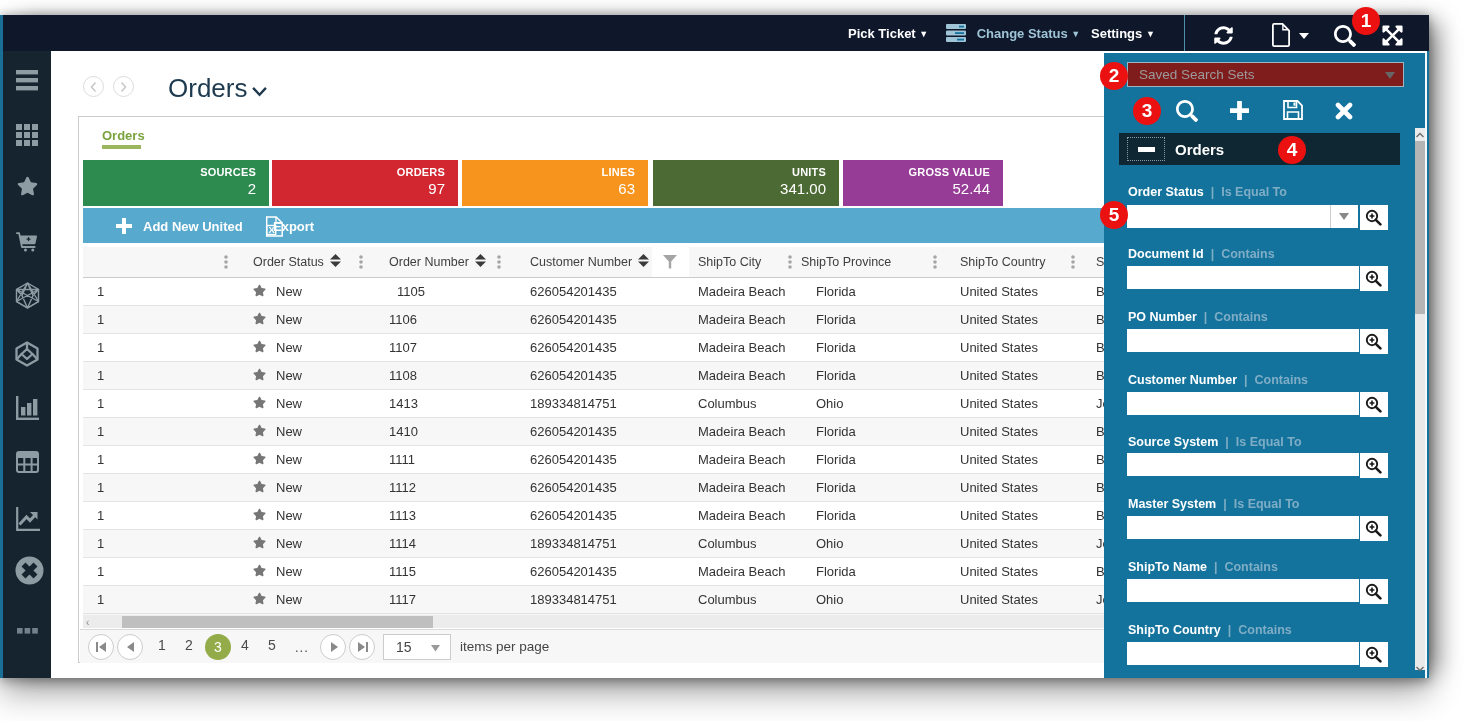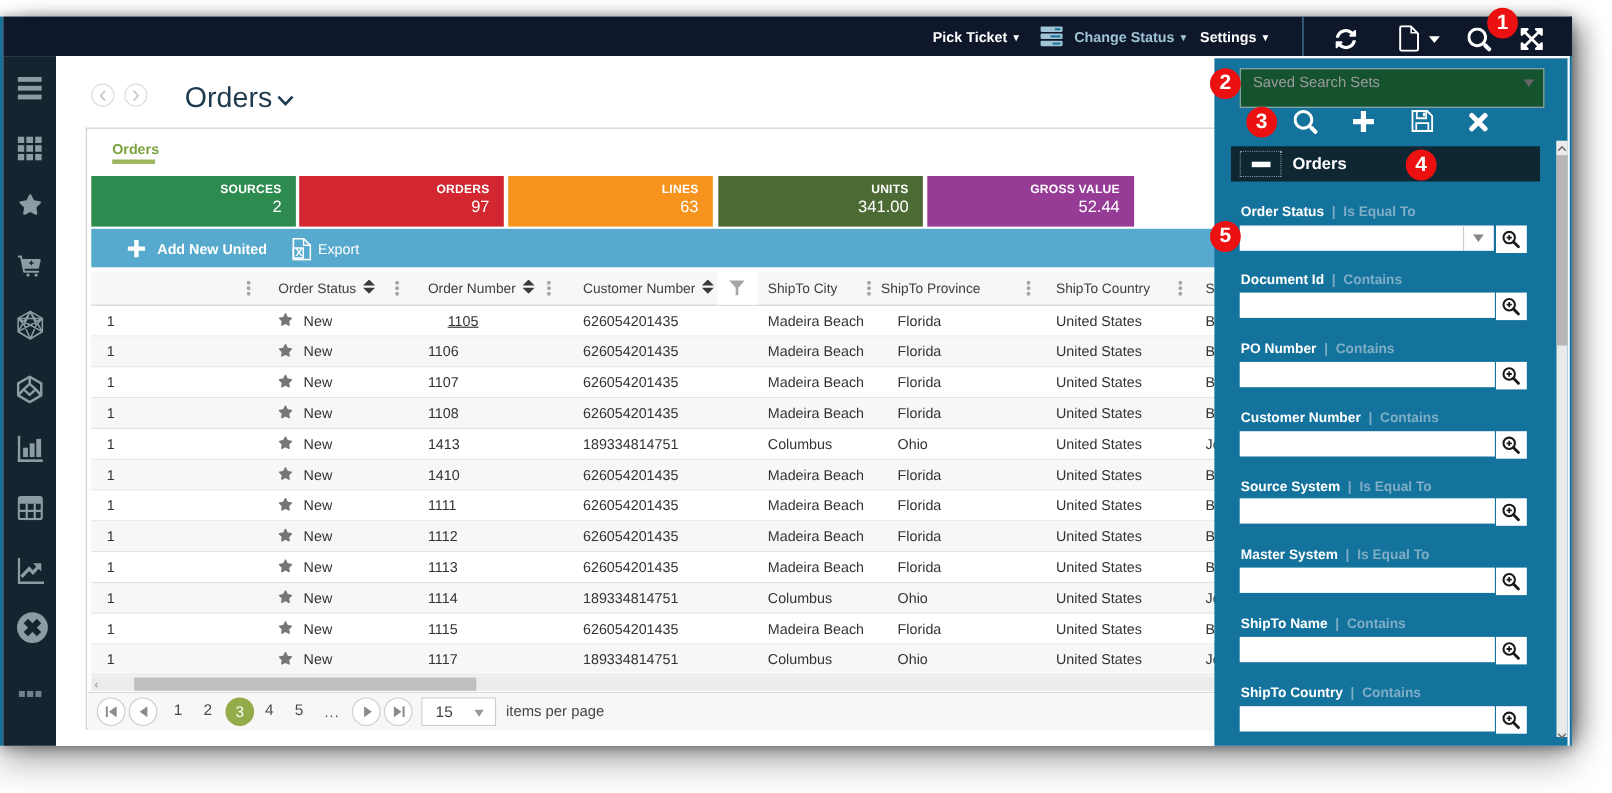--- a/index.html
+++ b/index.html
@@ -180,37 +180,37 @@
         <div class="val">97</div>
       </div>
     <div class="statbox" style="left:383px;width:186px;background:#f7941e;">
         <div class="lbl">LINES</div>
         <div class="val">63</div>
       </div>
     <div class="statbox" style="left:574px;width:186px;background:#4c6a33;">
         <div class="lbl">UNITS</div>
         <div class="val">341.00</div>
       </div>
-    <div class="statbox" style="left:764px;width:188px;background:#963b96;">
+    <div class="statbox" style="left:764px;width:160px;background:#963b96;">
         <div class="lbl">GROSS VALUE</div>
         <div class="val">52.44</div>
       </div>
 
     <div id="toolbar">
       <svg style="position:absolute;left:33px;top:10px;" width="16" height="16" viewBox="0 0 16 16">
           <path fill="#fff" d="M6 0 h4 v6 h6 v4 h-6 v6 h-4 v-6 h-6 v-4 h6 z"></path>
         </svg>
       <div style="position:absolute;left:60px;top:11px;font-size:13px;font-weight:bold;">Add New United</div>
       <svg style="position:absolute;left:182px;top:8px;" width="18" height="21" viewBox="0 0 18 21">
           <path fill="none" stroke="#fff" stroke-width="1.5" d="M1.7 1 h9.5 l6 6 v13 h-15.5 z"></path>
           <path fill="none" stroke="#fff" stroke-width="1.3" d="M11 1 v6 h6.2"></path>
           <rect x="1.7" y="9.5" width="9" height="9" fill="none" stroke="#fff" stroke-width="1.4"></rect>
           <text x="3.6" y="17" fill="#fff" font-size="9.5" font-weight="bold" font-family="Liberation Sans">X</text>
         </svg>
-      <div style="position:absolute;left:206px;top:11px;font-size:13px;font-weight:normal;text-align:center;">Export</div>
+      <div style="position:absolute;left:190px;top:11px;font-size:13px;font-weight:bold;text-align:center;">Export</div>
     </div>
     <div id="grid">
       <div class="hrow">
       <svg style="position:absolute;left:141px;top:8px;" width="4" height="14" viewBox="0 0 4 14">
             <g fill="#a6a6a6">
               <circle cx="2" cy="2" r="1.8"></circle>
               <circle cx="2" cy="7" r="1.8"></circle>
               <circle cx="2" cy="12" r="1.8"></circle>
             </g>
           </svg>
@@ -268,21 +268,21 @@
               <circle cx="2" cy="12" r="1.8"></circle>
             </g>
           </svg>
       <div class="hcell" style="left:1001px;width:300px;">ShipTo Name</div>
       </div>
       <div class="drow" style="top:31px;">
       <div class="dcell" style="left:2px;width:156px;">1</div>
       <div class="dcell" style="left:158px;width:136px;"><svg style="position:relative;top:1px;margin-right:10px;" width="13" height="13" viewBox="0 0 576 512">
               <path fill="#767676" d="M259.3 17.8L194 150.2 47.9 171.5c-26.2 3.8-36.7 36.1-17.7 54.6l105.7 103-25 145.5c-4.5 26.3 23.2 46 46.4 33.7L288 439.6l130.7 68.7c23.2 12.2 50.9-7.4 46.4-33.7l-25-145.5 105.7-103c19-18.5 8.5-50.8-17.7-54.6L382 150.2 316.7 17.8c-11.7-23.6-45.6-23.9-57.4 0z"></path>
             </svg>New</div>
-      <div class="dcell" style="left:312px;width:141px;text-decoration:underline;">1105</div>
+      <div class="dcell" style="left:302px;width:141px;">1105</div>
       <div class="dcell" style="left:435px;width:168px;">626054201435</div>
       <div class="dcell" style="left:603px;width:118px;">Madeira Beach</div>
       <div class="dcell" style="left:721px;width:144px;">Florida</div>
       <div class="dcell" style="left:865px;width:136px;">United States</div>
       <div class="dcell" style="left:1001px;width:300px;">Bealls</div>
       </div>
       <div class="drow alt" style="top:59px;">
       <div class="dcell" style="left:2px;width:156px;">1</div>
       <div class="dcell" style="left:158px;width:136px;"><svg style="position:relative;top:1px;margin-right:10px;" width="13" height="13" viewBox="0 0 576 512">
               <path fill="#767676" d="M259.3 17.8L194 150.2 47.9 171.5c-26.2 3.8-36.7 36.1-17.7 54.6l105.7 103-25 145.5c-4.5 26.3 23.2 46 46.4 33.7L288 439.6l130.7 68.7c23.2 12.2 50.9-7.4 46.4-33.7l-25-145.5 105.7-103c19-18.5 8.5-50.8-17.7-54.6L382 150.2 316.7 17.8c-11.7-23.6-45.6-23.9-57.4 0z"></path>
@@ -451,21 +451,21 @@
       <div style="position:absolute;left:303px;top:4px;width:68px;height:26px;background:#fff;border:1px solid #ccc;">
           <div style="position:absolute;left:12px;top:4px;font-size:14px;color:#444;">15</div>
           <svg style="position:absolute;left:47px;top:10px;" width="9" height="7" viewBox="0 0 9 7">
             <path fill="#9a9a9a" d="M0 0 H9 L4.5 6.5 Z"></path>
           </svg>
         </div>
       <div style="position:absolute;left:380px;top:9px;font-size:13.5px;color:#444;">items per page</div>
     </div>
   </div>
   <div id="panel">
-    <div style="position:absolute;left:23px;top:9px;width:277px;height:36px;background:#14532d;border:1px solid #9fb6c2;text-align:right;">
+    <div style="position:absolute;left:23px;top:9px;width:277px;height:25px;background:#7f1d1d;border:1px solid #9fb6c2;text-align:right;">
         <div style="position:absolute;left:11px;top:4px;font-size:13.5px;color:#9b9b9b;">Saved Search Sets</div>
         <svg style="position:absolute;left:257px;top:9px;" width="10" height="8" viewBox="0 0 10 8">
           <path fill="#666" d="M0 0 H10 L5 7 Z"></path>
         </svg>
       </div>
     <svg style="position:absolute;left:72px;top:47px;" width="22" height="22" viewBox="0 0 512 512">
         <path fill="#fff" d="M505 442.7L405.3 343c-4.5-4.5-10.6-7-17-7H372c27.6-35.3 44-79.7 44-128C416 93.1 322.9 0 208 0S0 93.1 0 208s93.1 208 208 208c48.3 0 92.7-16.4 128-44v16.3c0 6.4 2.5 12.5 7 17l99.7 99.7c9.4 9.4 24.6 9.4 33.9 0l28.3-28.3c9.4-9.4 9.4-24.6.1-34zM208 352c-79.5 0-144-64.5-144-144S128.5 64 208 64s144 64.5 144 144-64.5 144-144 144z"></path>
       </svg>
     <svg style="position:absolute;left:126px;top:48px;" width="19" height="19" viewBox="0 0 16 16">
         <path fill="#fff" d="M6 0 h4 v6 h6 v4 h-6 v6 h-4 v-6 h-6 v-4 h6 z"></path>

